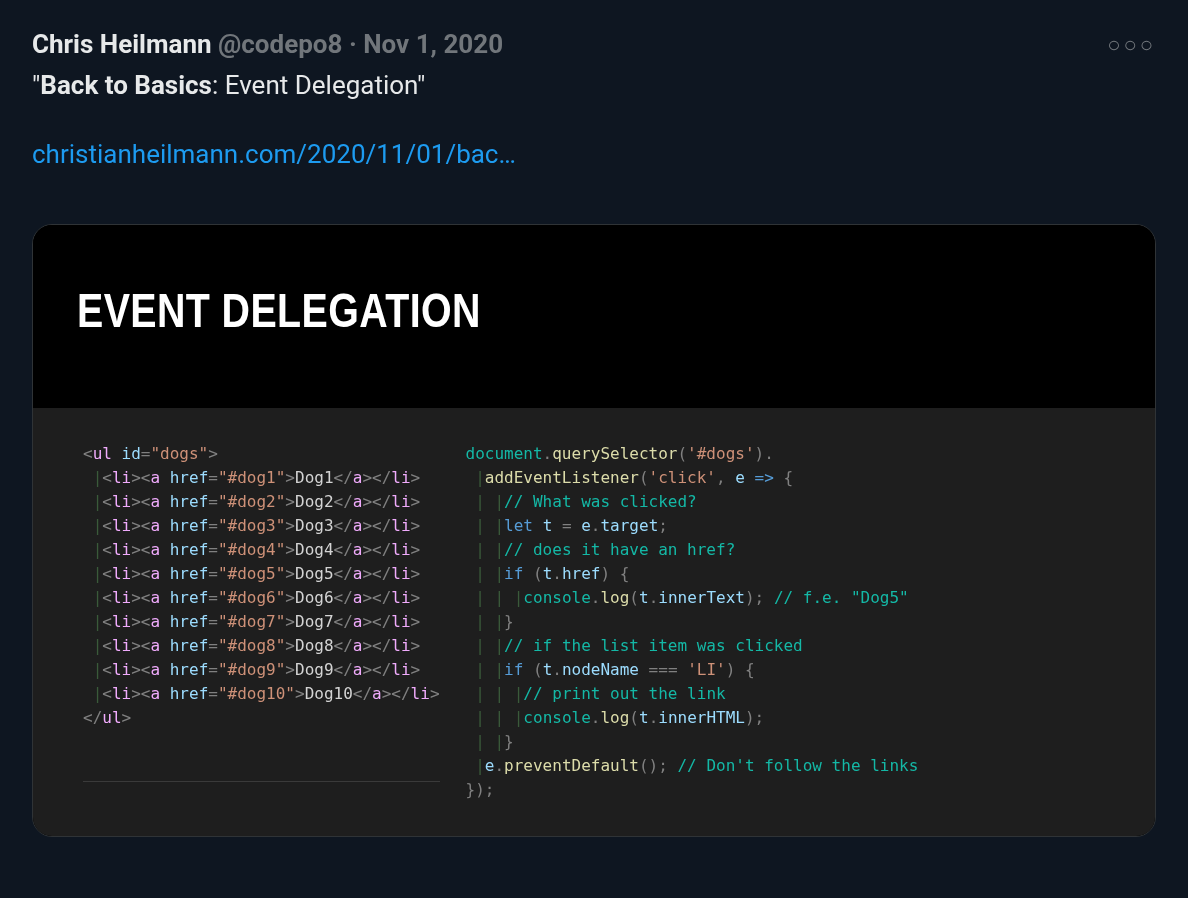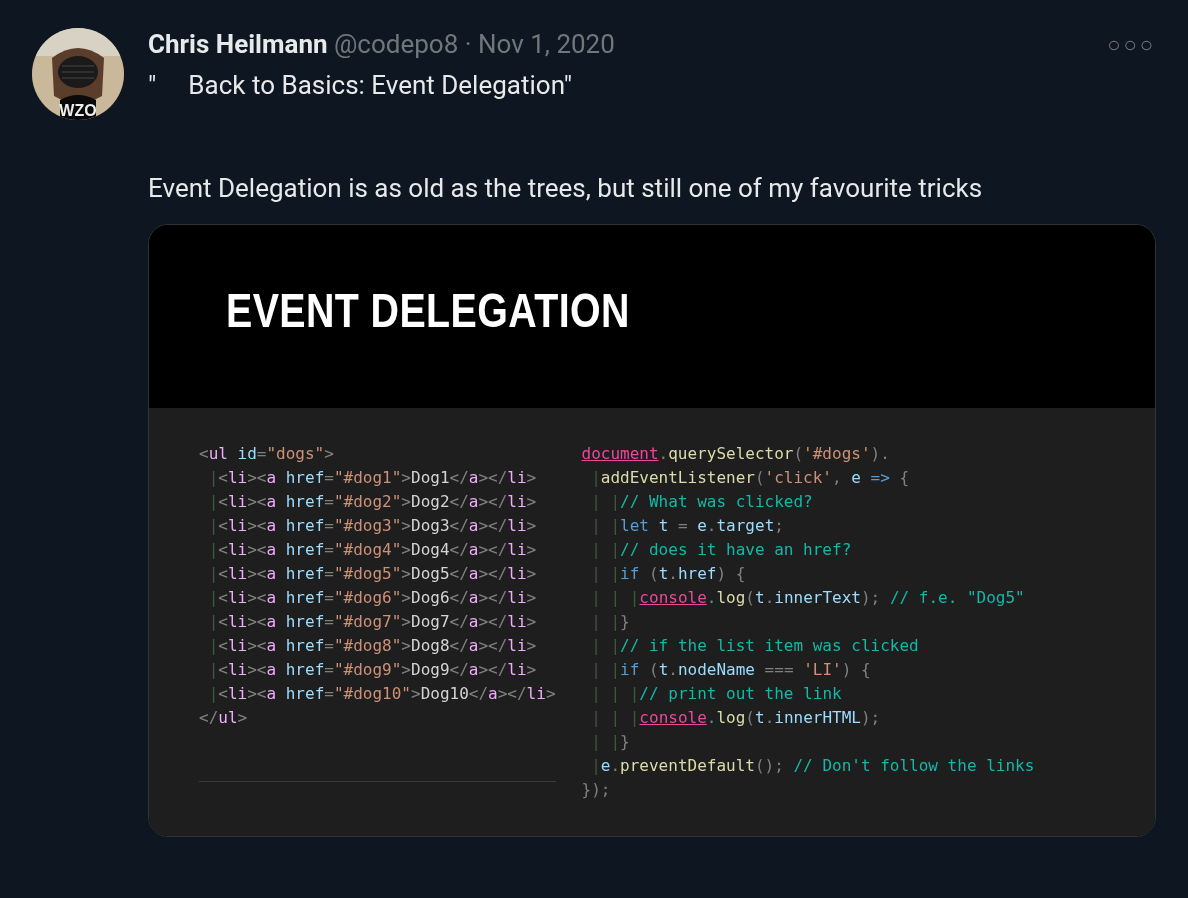--- a/index.html
+++ b/index.html
@@ -30,50 +30,50 @@
     display: flex;
     align-items: flex-start;
     justify-content: space-between;
   }
   .name-line {
     font-size: 26px;
     line-height: 1.3;
     white-space: nowrap;
   }
   .display-name { font-weight: 700; color: #e7e9ea; }
-  .handle, .sep, .date { color: #71767b; font-weight: 400; }
+  .handle, .sep, .date { color: #71767b; font-weight: 700; }
   .more {
     color: #71767b;
     font-size: 22px;
     letter-spacing: 3px;
     cursor: pointer;
     padding: 4px 0 4px 12px;
   }
   .body {
     font-size: 26px;
     line-height: 1.35;
     margin-top: 6px;
     color: #e7e9ea;
   }
   .body p { margin: 0; }
   .body .quote-open, .body .quote-close { font-weight: 400; }
-  .body .bold { font-weight: 400; margin-left: 32px; }
+  .body .bold { font-weight: 700; }
   .link { color: #1d9bf0; text-decoration: none; }
   .spacer { height: 34px; }
 
   .card {
     margin-top: 18px;
     border-radius: 20px;
     background: #000;
     overflow: hidden;
     border: 1px solid #2f3336;
   }
   .card-hero {
     background: #000;
-    padding: 58px 77px 70px;
+    padding: 58px 44px 70px;
   }
   .card-hero h1 {
     margin: 0;
     color: #fff;
     font-size: 48px;
     font-weight: 800;
     letter-spacing: 0.5px;
     font-family: "Arial Narrow", Arial, sans-serif;
     transform: scaleX(0.82);
     transform-origin: left center;
@@ -100,60 +100,49 @@
 
   
   .p  { color: #808080; }   
   .tg { color: #f0abfc; }   
   .at { color: #9cdcfe; }   
   .st { color: #ce9178; }   
   .lk { color: #ce9178; text-decoration-color: #7a4a32; } 
   .tx { color: #d4d4d4; }   
   .kw { color: #569cd6; }   
   .id { color: #9cdcfe; }   
-  .ob { color: #ec4899; text-decoration: underline; }   
+  .ob { color: #14b8a6; }   
   .fn { color: #dcdcaa; }   
   .cm { color: #14b8a6; }   
   .gl { color: #3a5a3a; }   
 </style>
 </head>
 <body>
 
 <div class="tweet">
 
-  <div class="avatar">
-    <svg viewBox="0 0 92 92">
-      <rect width="92" height="92" fill="#c9b89a"></rect>
-      <rect x="0" y="0" width="92" height="28" fill="#d8d2c4"></rect>
-      <path d="M20 30 Q46 10 72 30 L70 68 Q46 82 22 68 Z" fill="#5a3d2a"></path>
-      <ellipse cx="46" cy="44" rx="20" ry="16" fill="#1a1a1a"></ellipse>
-      <path d="M30 38 L62 38 M30 44 L62 44 M30 50 L62 50" stroke="#444" stroke-width="1"></path>
-      <path d="M28 72 Q46 62 64 72 L64 92 L28 92 Z" fill="#0a0a0a"></path>
-      <text x="46" y="88" text-anchor="middle" fill="#eee" font-family="Arial" font-size="16" font-weight="900">WZO</text>
-    </svg>
-  </div>
 
   <div class="content">
     <div class="header-row">
       <div class="name-line">
         <span class="display-name">Chris Heilmann</span>
         <span class="handle">@codepo8</span>
         <span class="sep"> · </span>
         <span class="date">Nov 1, 2020</span>
       </div>
       <div class="more">○○○</div>
     </div>
 
     <div class="body">
       <p>
         <span class="quote-open">"</span><span class="bold">Back to Basics</span><span>: Event Delegation</span><span class="quote-close">"</span>
       </p>
       <div class="spacer"></div>
+      <p><a class="link">christianheilmann.com/2020/11/01/bac…</a></p>
       <div class="spacer"></div>
-      <p>Event Delegation is as old as the trees, but still one of my favourite tricks</p>
     </div>
 
     <div class="card">
       <div class="card-hero">
         <h1>EVENT DELEGATION</h1>
       </div>
       <div class="card-code">
         <div class="col col-left" id="code-left"><span class="p">&lt;</span><span class="tg">ul</span> <span class="at">id</span><span class="p">=</span><span class="st">"dogs"</span><span class="p">&gt;</span>
  <span class="gl">|</span><span class="p">&lt;</span><span class="tg">li</span><span class="p">&gt;&lt;</span><span class="tg">a</span> <span class="at">href</span><span class="p">=</span><span class="st">"</span><span class="lk">#dog1</span><span class="st">"</span><span class="p">&gt;</span><span class="tx">Dog1</span><span class="p">&lt;/</span><span class="tg">a</span><span class="p">&gt;&lt;/</span><span class="tg">li</span><span class="p">&gt;</span>
  <span class="gl">|</span><span class="p">&lt;</span><span class="tg">li</span><span class="p">&gt;&lt;</span><span class="tg">a</span> <span class="at">href</span><span class="p">=</span><span class="st">"</span><span class="lk">#dog2</span><span class="st">"</span><span class="p">&gt;</span><span class="tx">Dog2</span><span class="p">&lt;/</span><span class="tg">a</span><span class="p">&gt;&lt;/</span><span class="tg">li</span><span class="p">&gt;</span>

